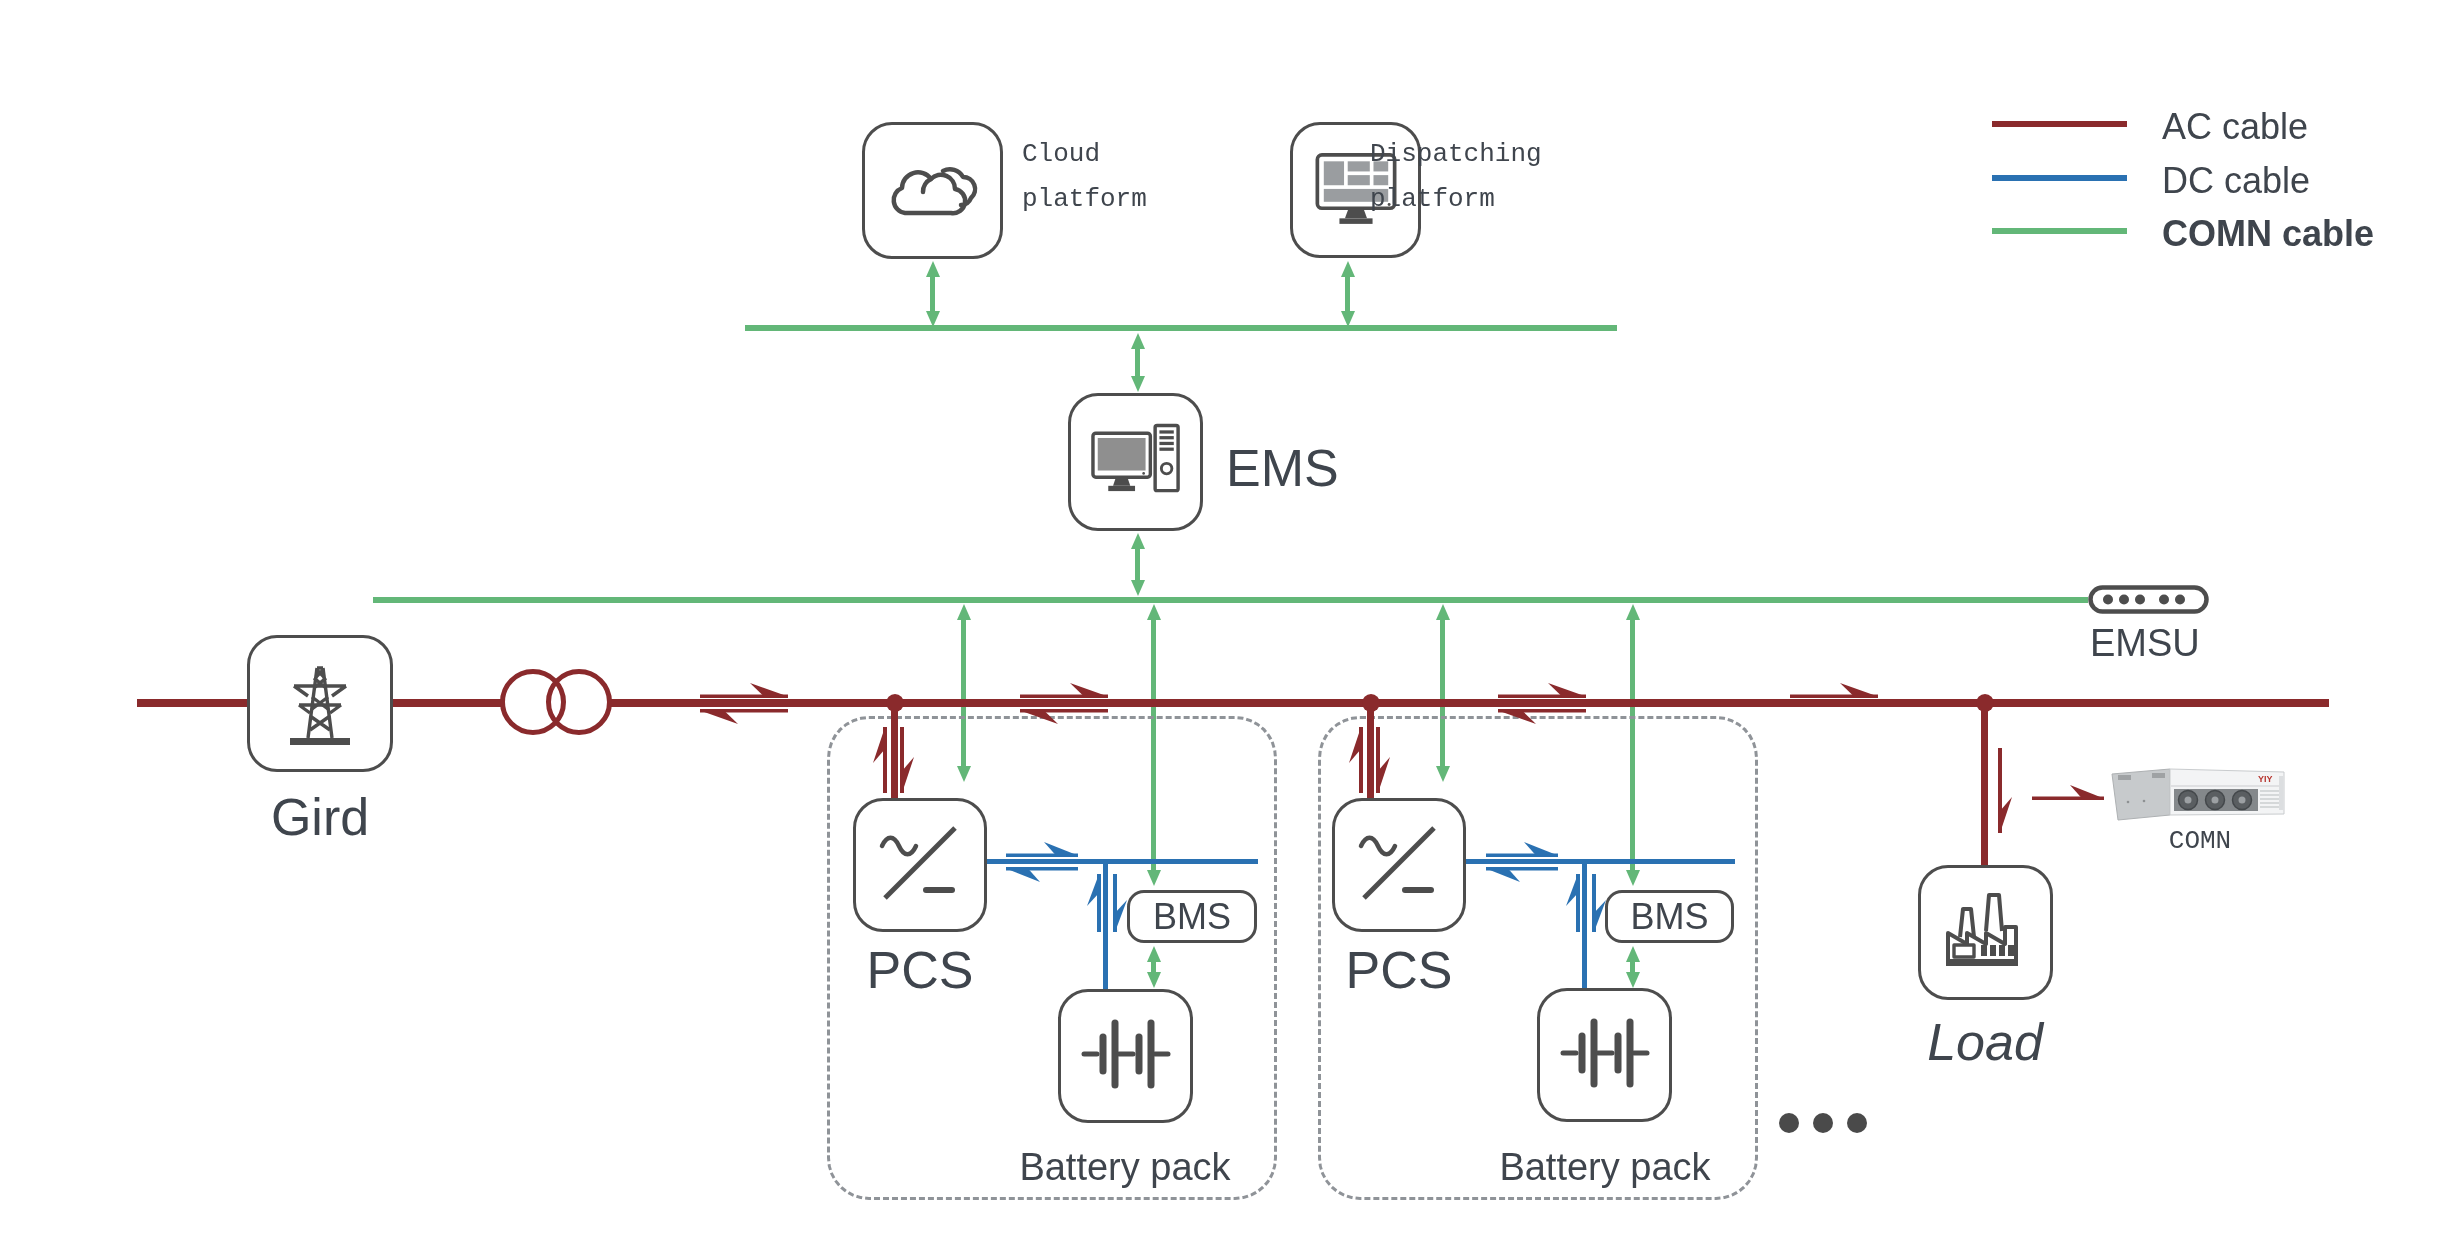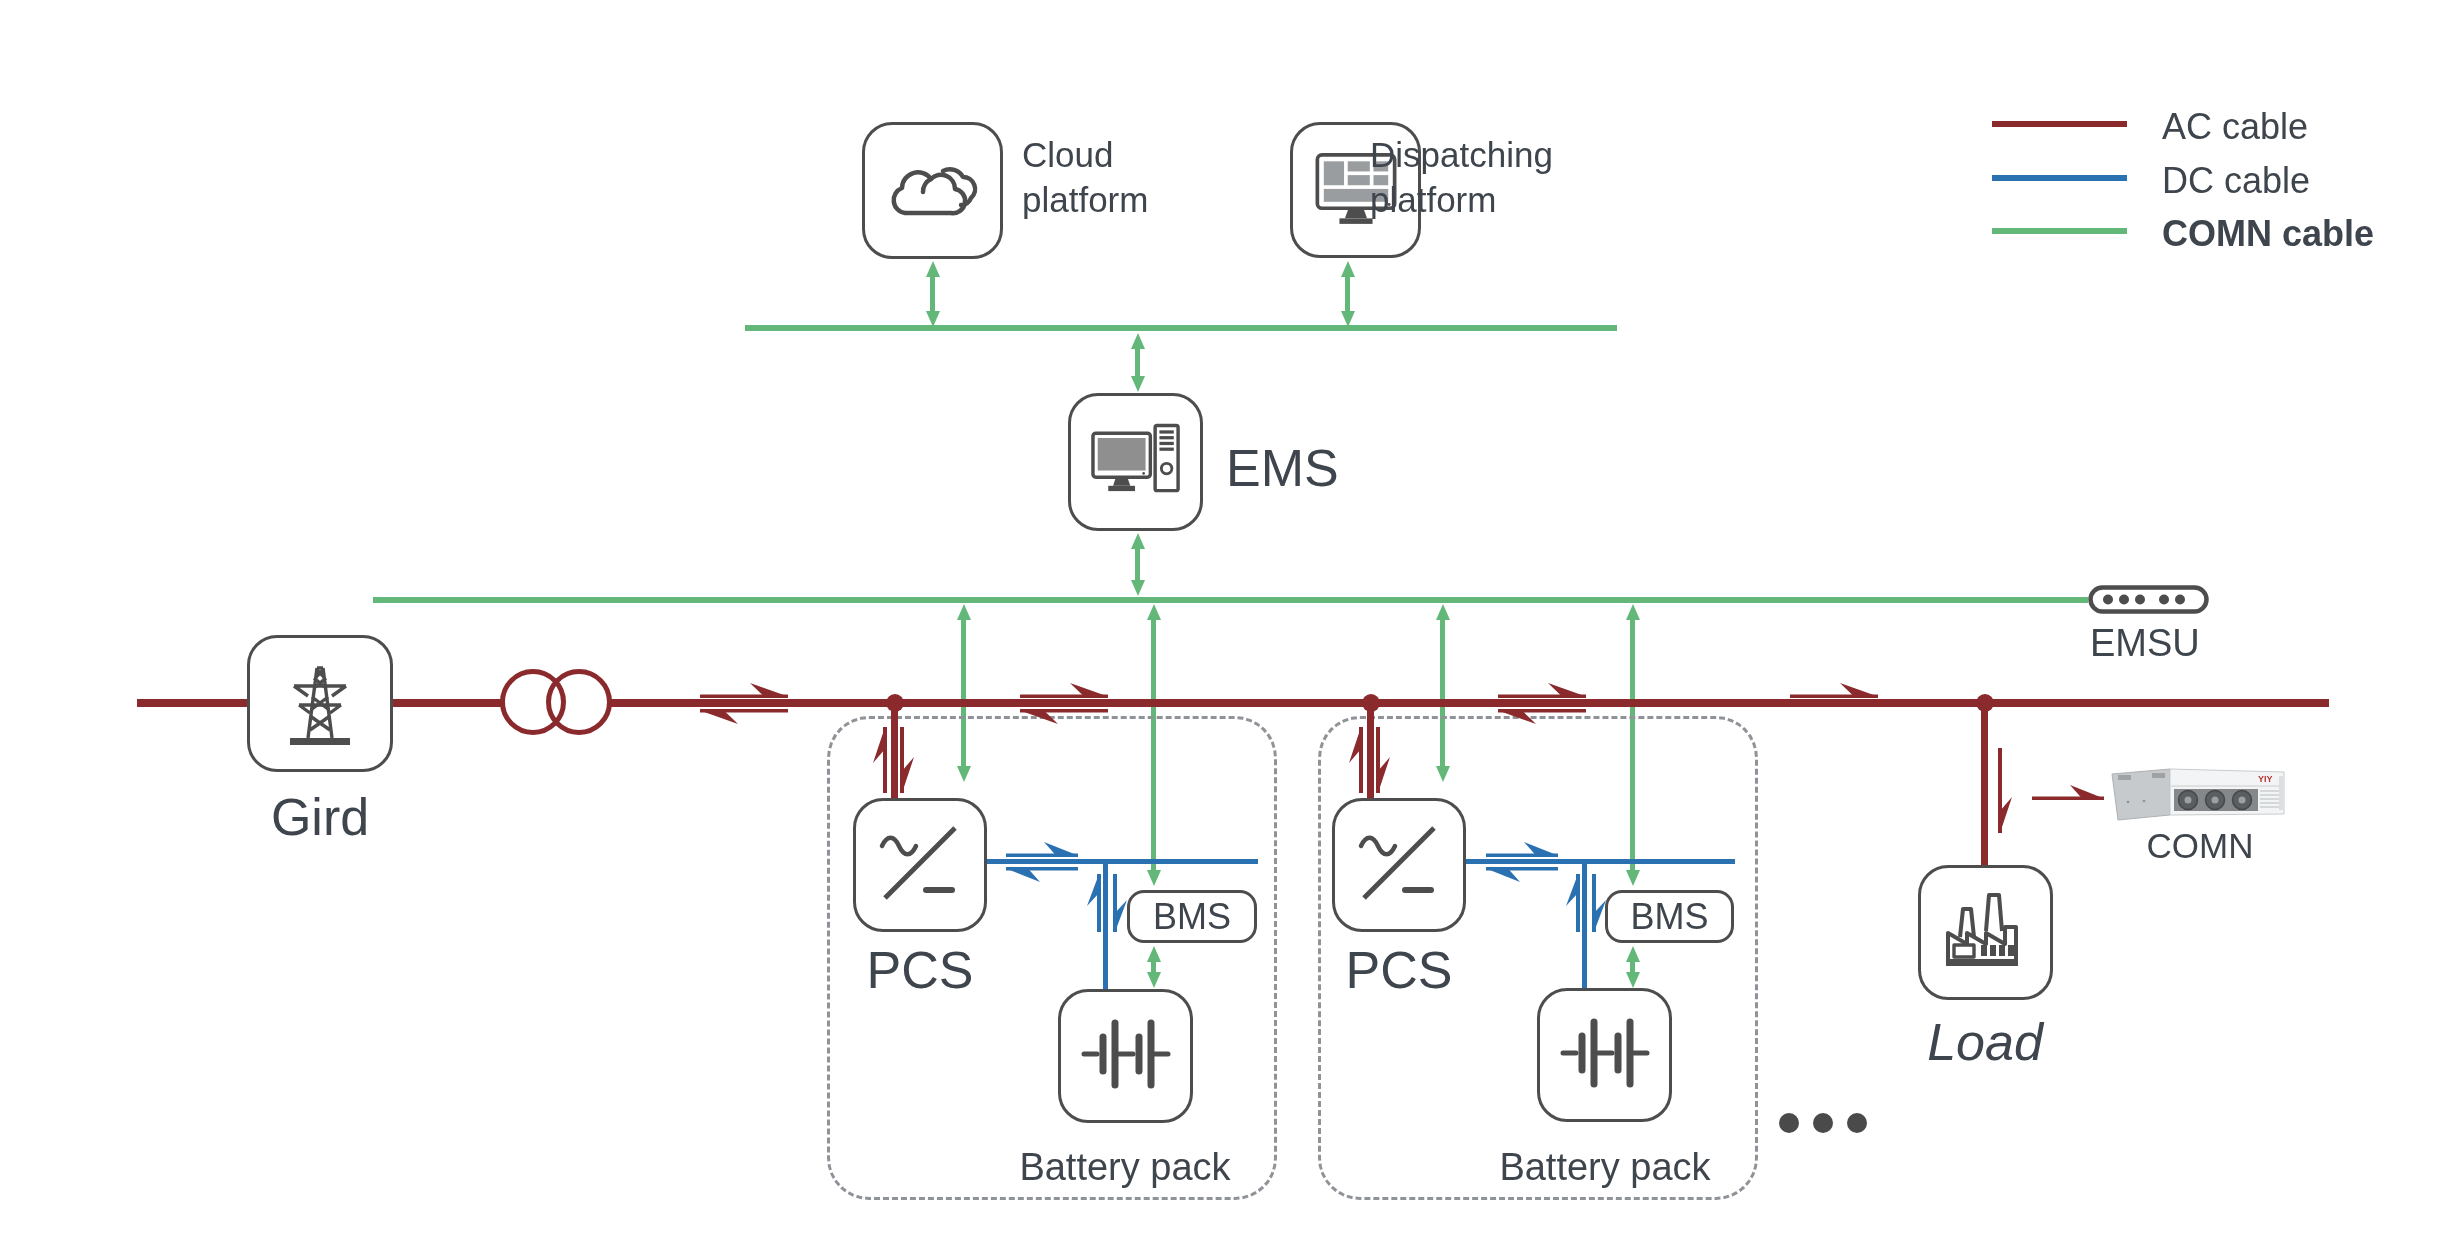--- a/index.html
+++ b/index.html
@@ -22,21 +22,21 @@
   .vbar.red{background:var(--red);}
   .vbar.blue{background:var(--blue);}
   .node{position:absolute;background:#fff;border:3.5px solid var(--ink);border-radius:30px;
         display:flex;align-items:center;justify-content:center;}
   .dashedbox{position:absolute;border:3px dashed var(--dash);border-radius:42px;background:transparent;}
   .dot{position:absolute;width:18px;height:18px;border-radius:50%;background:var(--red);transform:translate(-50%,-50%);}
   .edot{position:absolute;width:20px;height:20px;border-radius:50%;background:#4a4a4a;transform:translate(-50%,-50%);}
   .circ{position:absolute;width:66px;height:66px;border:5px solid var(--red);border-radius:50%;background:transparent;}
   .lbl{position:absolute;font-size:52px;color:var(--text);white-space:nowrap;}
   .lbl.center{transform:translateX(-50%);}
-  .lbl.small{font-size:35px;}
+  .lbl.small{font-size:26px;font-family:Liberation Mono, monospace;}
   .lbl.wrap{white-space:normal;line-height:45px;}
   .bms{position:absolute;background:#fff;border:3px solid var(--ink);border-radius:17px;
        display:flex;align-items:center;justify-content:center;font-size:36px;color:var(--text);}
   
   .gda{position:absolute;width:15px;display:flex;flex-direction:column;align-items:center;}
   .gda .hd-up{width:0;height:0;border-left:7.5px solid transparent;border-right:7.5px solid transparent;
               border-bottom:16px solid var(--green);}
   .gda .sh{width:4.5px;flex:1;background:var(--green);margin:-3px 0;}
   .gda .hd-dn{width:0;height:0;border-left:7.5px solid transparent;border-right:7.5px solid transparent;
               border-top:16px solid var(--green);}

